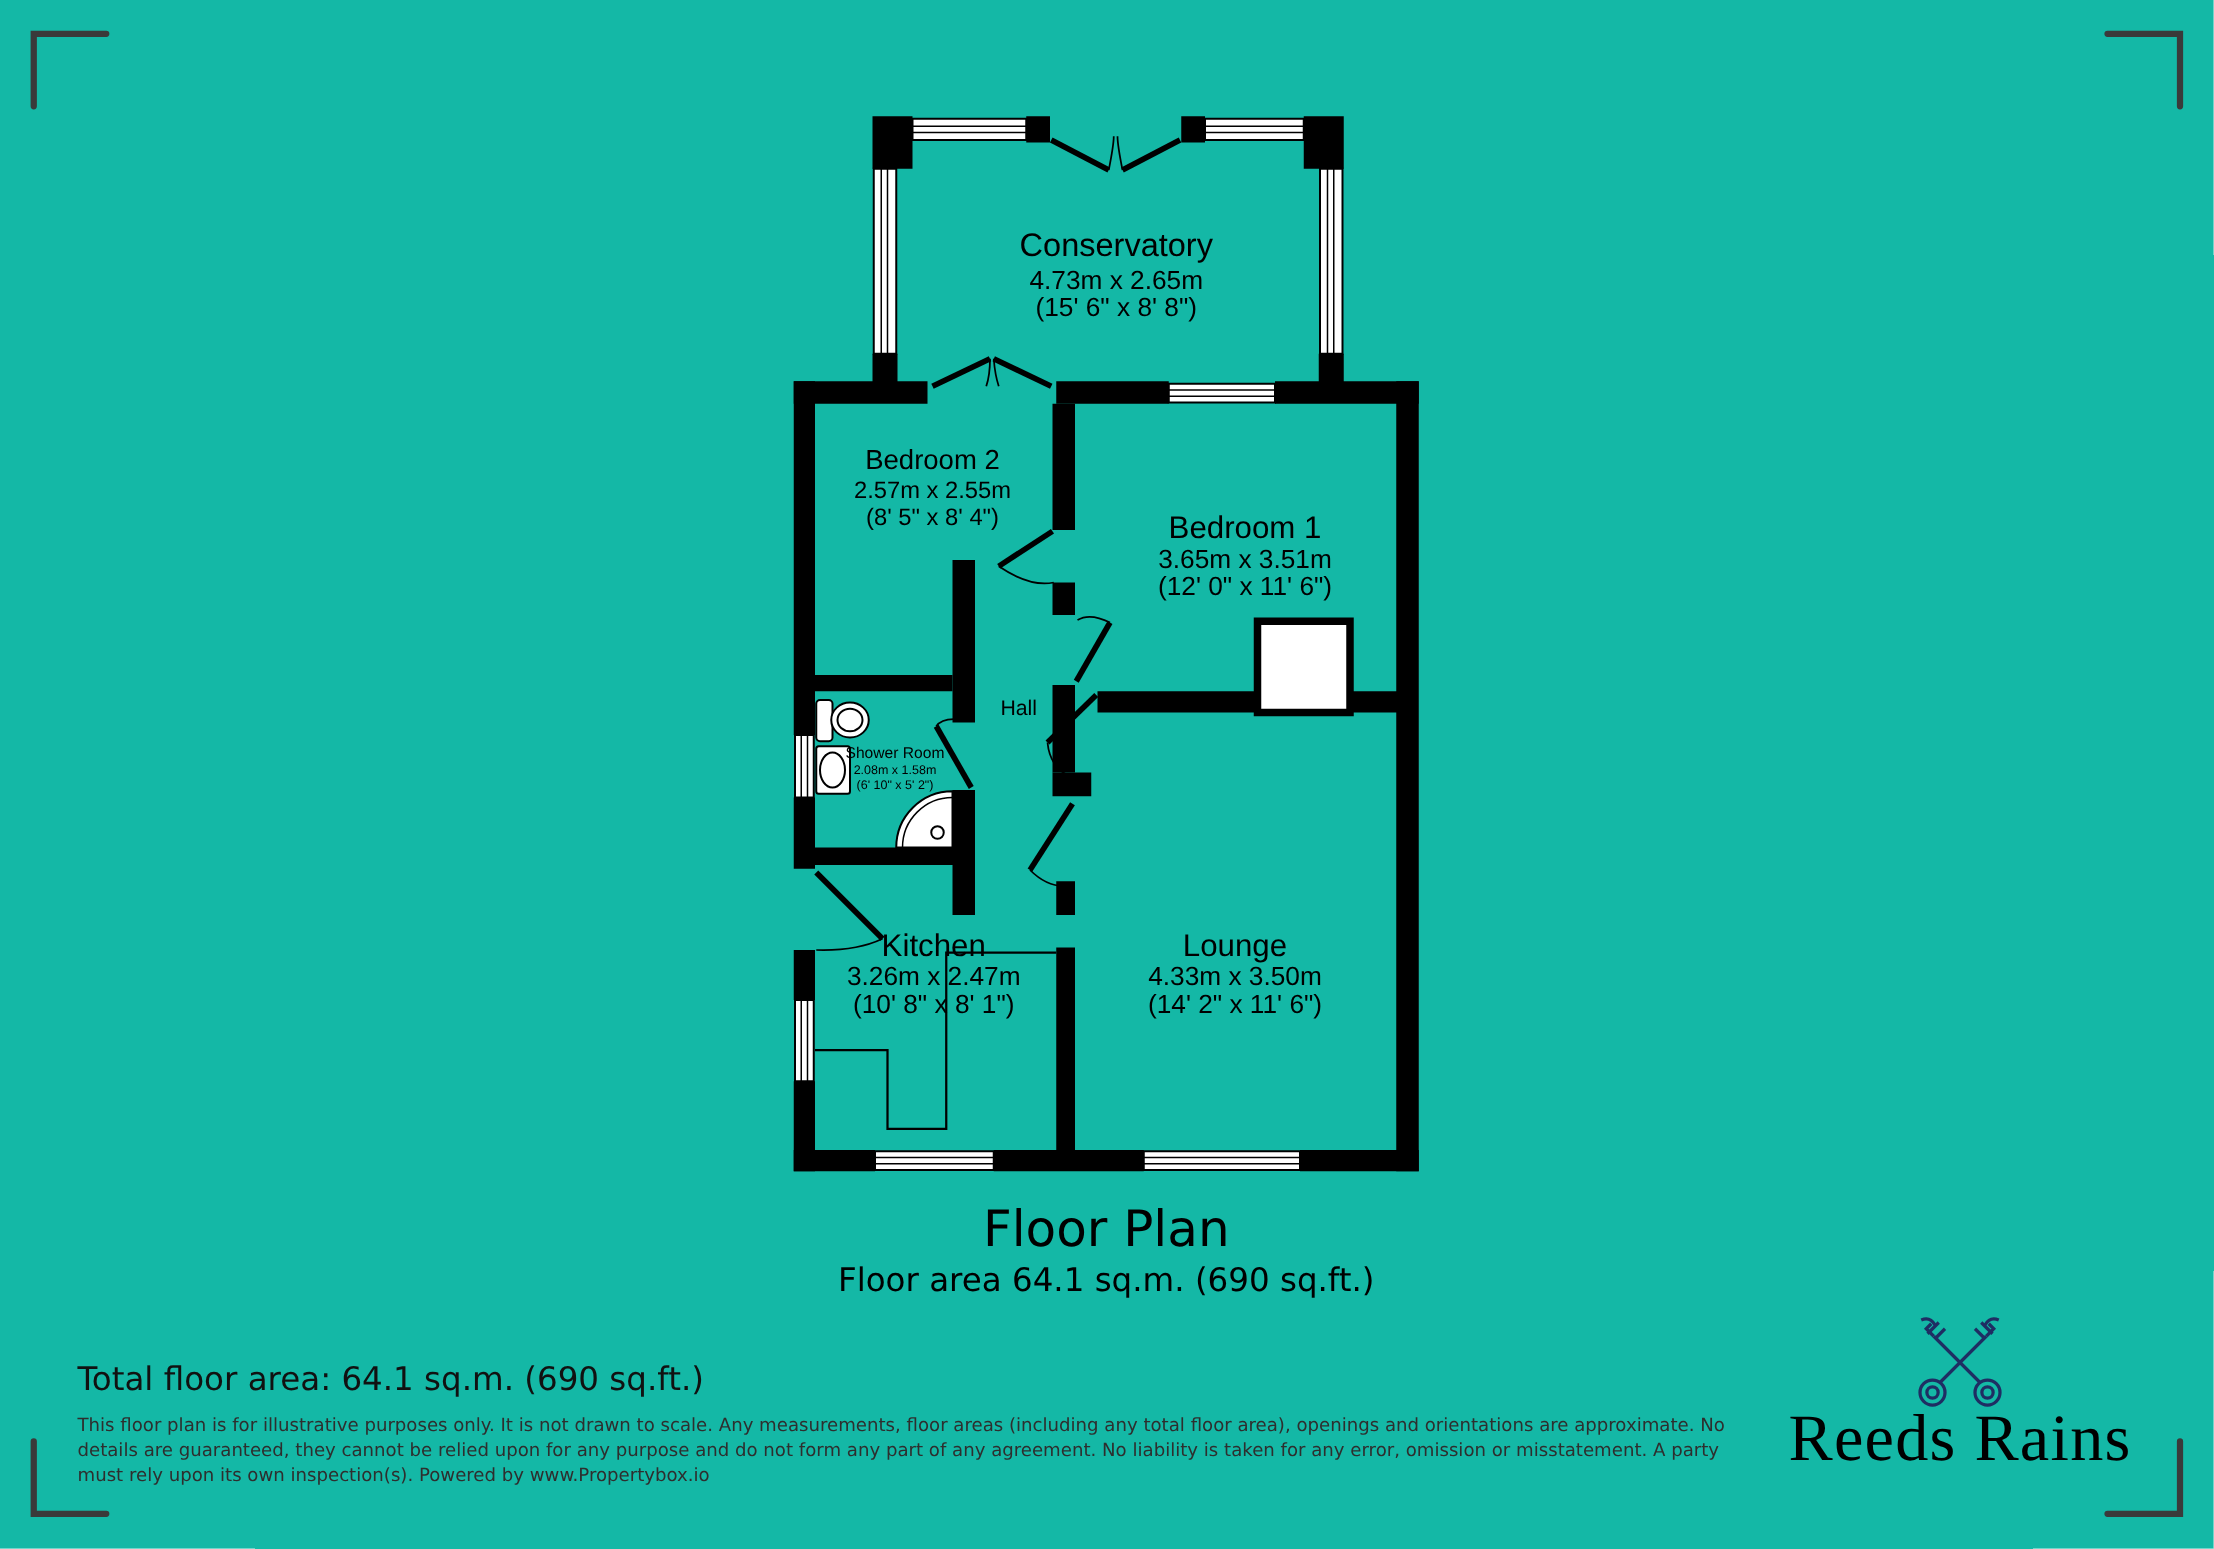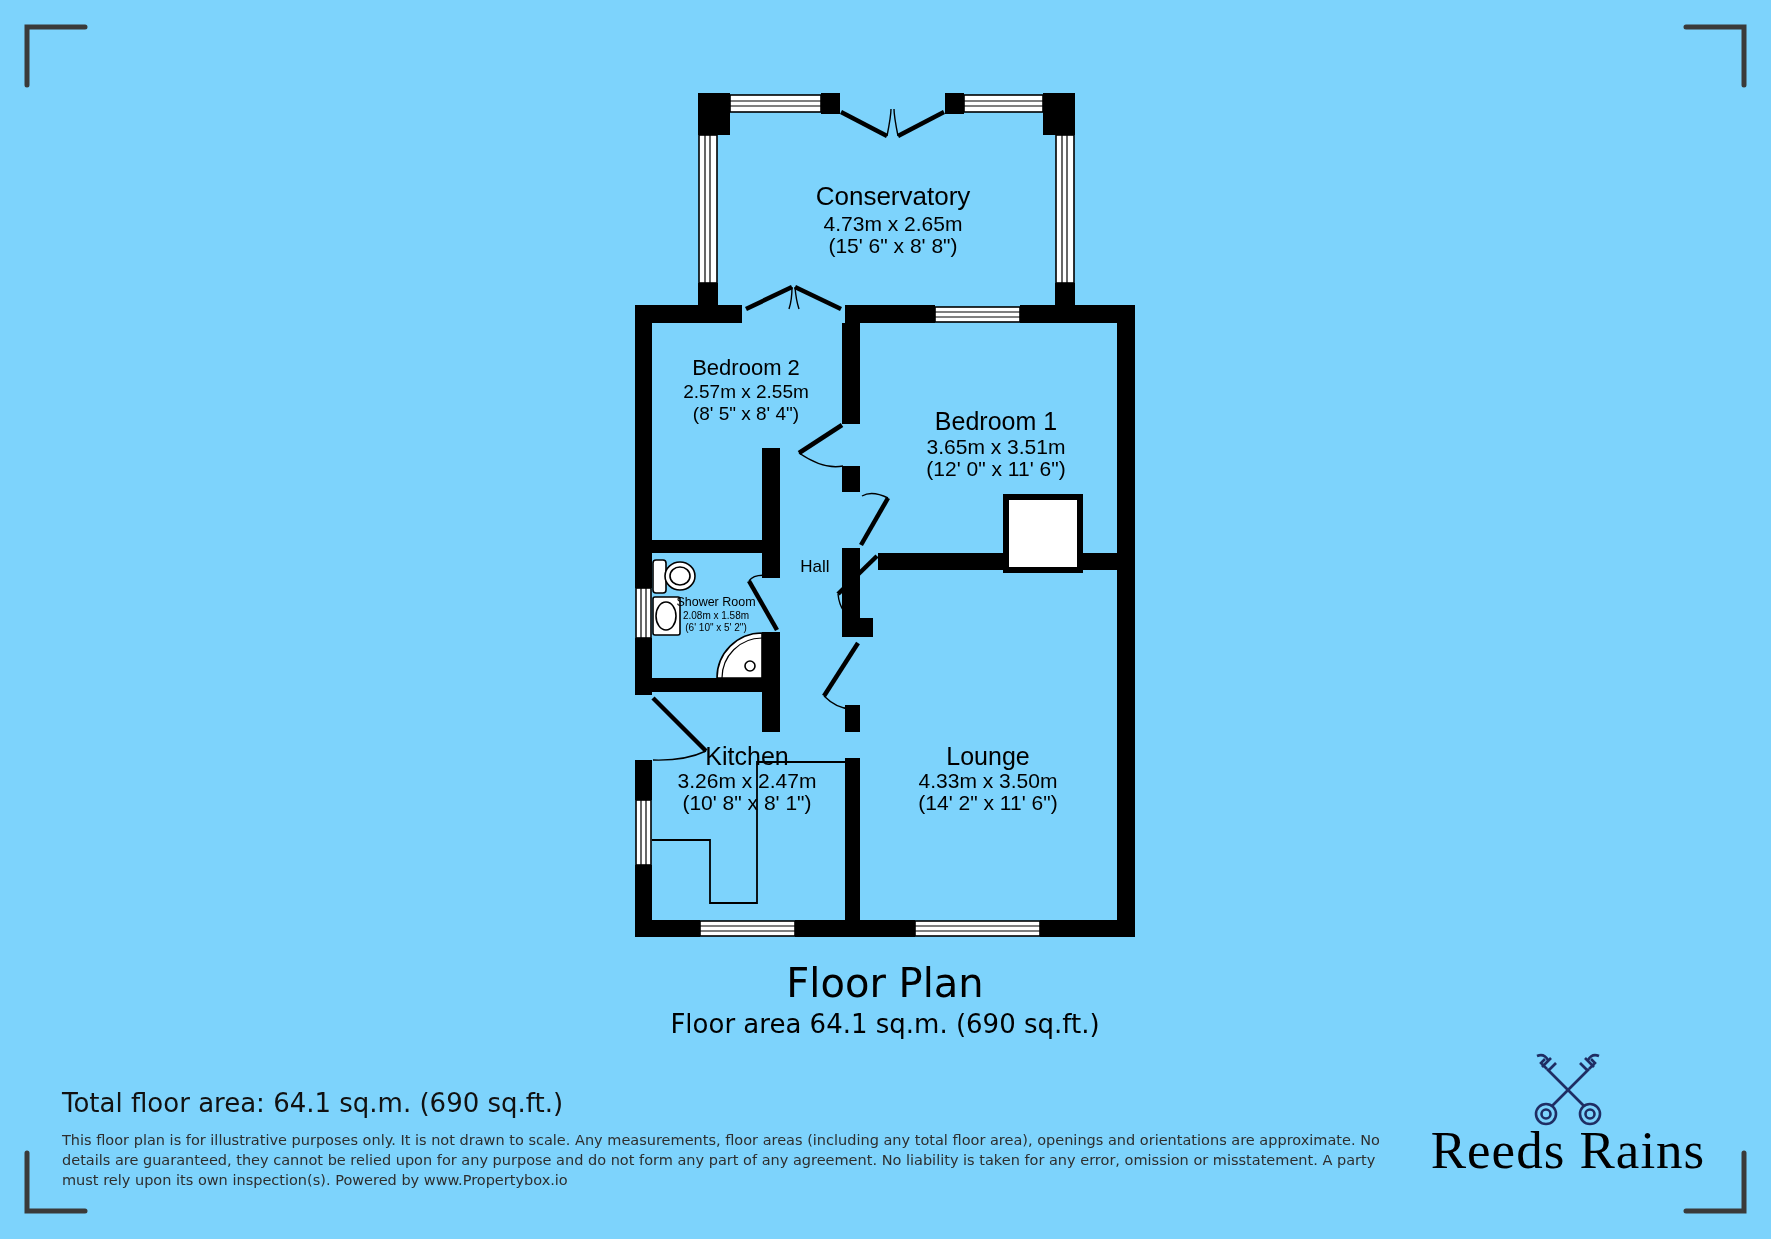--- a/index.html
+++ b/index.html
@@ -1,16 +1,16 @@
 <!DOCTYPE html>
 <html><head>
 <meta charset="utf-8">
 <style>
   html,body{margin:0;padding:0;background:#ffffff;}
-  .stage{position:relative;width:1771px;height:1239px;background:#7dd3fc;overflow:hidden;}
+  .stage{position:relative;width:1771px;height:1239px;background:#14b8a6;overflow:hidden;}
   svg{position:absolute;left:0;top:0;}
   text{fill:#000;}
   .room-name{font-family:"Liberation Sans",sans-serif;font-size:25px;}
   .room-name-lg{font-family:"Liberation Sans",sans-serif;font-size:26px;}
   .room-name-sm{font-family:"Liberation Sans",sans-serif;font-size:22px;}
   .room-dims{font-family:"Liberation Sans",sans-serif;font-size:21px;}
   .room-dims-sm{font-family:"Liberation Sans",sans-serif;font-size:19px;}
   .hall-label{font-family:"Liberation Sans",sans-serif;font-size:17px;}
   .shower-name{font-family:"Liberation Sans",sans-serif;font-size:12.5px;}
   .shower-dims{font-family:"Liberation Sans",sans-serif;font-size:10px;}

